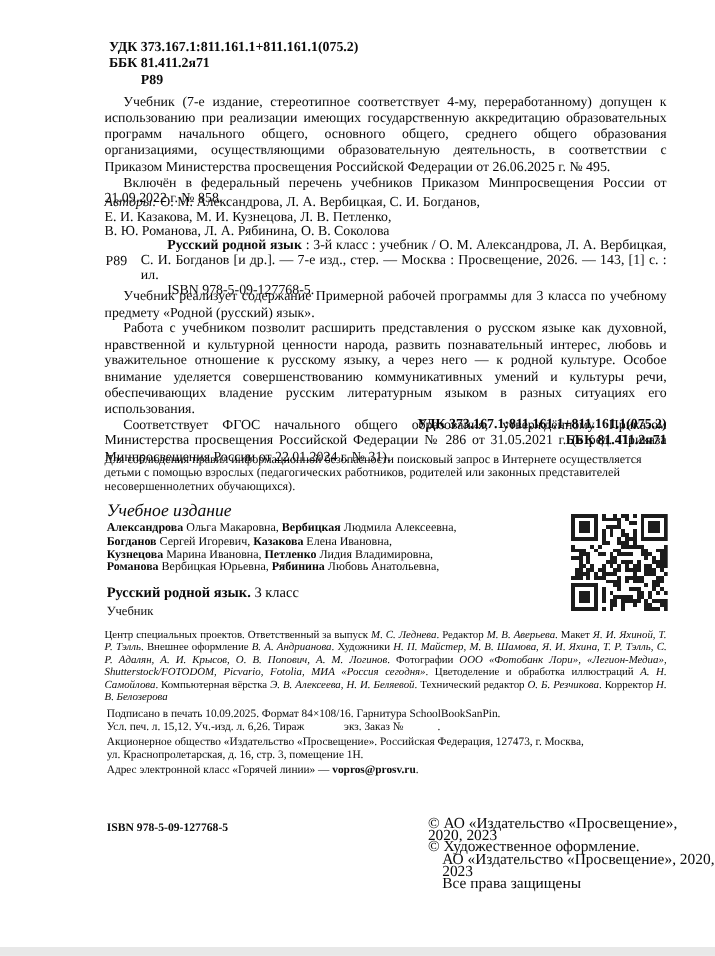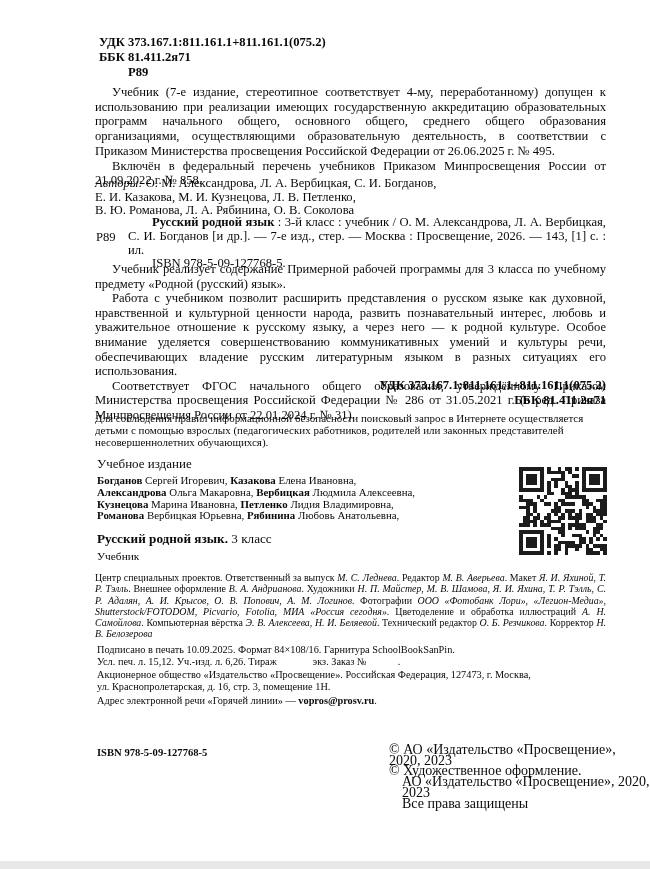--- a/index.html
+++ b/index.html
@@ -28,21 +28,21 @@
   .bib .isbn{padding-left:24px;}
   .bib-sign{position:absolute;left:96px;top:230px;font-size:12.6px;}
 
   .annotation{position:absolute;left:95px;right:44px;top:262px;font-size:12.6px;line-height:14.6px;text-align:justify;}
   .annotation p{margin:0;text-indent:17px;}
 
   .udk-right{position:absolute;right:44px;top:378px;font-weight:bold;font-size:12.6px;line-height:14.5px;text-align:right;}
 
   .safety{position:absolute;left:95px;right:44px;top:413px;font-size:11px;line-height:11.9px;}
 
-  .edition{position:absolute;left:97px;top:456px;font-size:13px;}
+  .edition{position:absolute;left:97px;top:456px;font-style:italic;font-size:16px;}
 
   .names{position:absolute;left:97px;top:475px;font-size:10.9px;line-height:11.8px;}
 
   .title-line{position:absolute;left:97px;top:531px;font-size:13.2px;}
   .subtitle-line{position:absolute;left:97px;top:550px;font-size:11.4px;}
 
   .qr{position:absolute;left:519px;top:466px;width:88px;height:90px;}
   .qr svg{width:100%;height:100%;shape-rendering:crispEdges;}
 
   .credits{position:absolute;left:95px;right:44px;top:572px;font-size:9.9px;line-height:11.3px;text-align:justify;}
@@ -95,22 +95,22 @@
   <div class="udk-right">
     <div>УДК 373.167.1:811.161.1+811.161.1(075.2)</div>
     <div>ББК 81.411.2я71</div>
   </div>
 
   <div class="safety">Для соблюдения правил информационной безопасности поисковый запрос в Интернете осуществляется детьми с помощью взрослых (педагогических работников, родителей или законных представителей несовершеннолетних обучающихся).</div>
 
   <div class="edition">Учебное издание</div>
 
   <div class="names">
+    <div><span class="seg-b">Александрова</span><span> Ольга Макаровна, </span><span class="seg-b">Вербицкая</span><span> Людмила Алексеевна,</span></div>
     <div><span class="seg-b">Богданов</span><span> Сергей Игоревич, </span><span class="seg-b">Казакова</span><span> Елена Ивановна,</span></div>
-    <div><span class="seg-b">Александрова</span><span> Ольга Макаровна, </span><span class="seg-b">Вербицкая</span><span> Людмила Алексеевна,</span></div>
     <div><span class="seg-b">Кузнецова</span><span> Марина Ивановна, </span><span class="seg-b">Петленко</span><span> Лидия Владимировна,</span></div>
     <div><span class="seg-b">Романова</span><span> Вербицкая Юрьевна, </span><span class="seg-b">Рябинина</span><span> Любовь Анатольевна,</span></div>
   </div>
 
   <div class="title-line"><span class="seg-b">Русский родной язык.</span><span> 3 класс</span></div>
   <div class="subtitle-line">Учебник</div>
 
   <div class="qr">
     <svg id="qr-svg" viewBox="0 0 25 25" xmlns="http://www.w3.org/2000/svg">
         <path d="M0 0h1v1h-1zM1 0h1v1h-1zM2 0h1v1h-1zM3 0h1v1h-1zM4 0h1v1h-1zM5 0h1v1h-1zM6 0h1v1h-1zM8 0h1v1h-1zM11 0h1v1h-1zM13 0h1v1h-1zM14 0h1v1h-1zM16 0h1v1h-1zM18 0h1v1h-1zM19 0h1v1h-1zM20 0h1v1h-1zM21 0h1v1h-1zM22 0h1v1h-1zM23 0h1v1h-1zM24 0h1v1h-1zM0 1h1v1h-1zM6 1h1v1h-1zM8 1h1v1h-1zM9 1h1v1h-1zM10 1h1v1h-1zM11 1h1v1h-1zM12 1h1v1h-1zM14 1h1v1h-1zM18 1h1v1h-1zM24 1h1v1h-1zM0 2h1v1h-1zM2 2h1v1h-1zM3 2h1v1h-1zM4 2h1v1h-1zM6 2h1v1h-1zM12 2h1v1h-1zM15 2h1v1h-1zM16 2h1v1h-1zM18 2h1v1h-1zM20 2h1v1h-1zM21 2h1v1h-1zM22 2h1v1h-1zM24 2h1v1h-1zM0 3h1v1h-1zM2 3h1v1h-1zM3 3h1v1h-1zM4 3h1v1h-1zM6 3h1v1h-1zM9 3h1v1h-1zM10 3h1v1h-1zM11 3h1v1h-1zM12 3h1v1h-1zM18 3h1v1h-1zM20 3h1v1h-1zM21 3h1v1h-1zM22 3h1v1h-1zM24 3h1v1h-1zM0 4h1v1h-1zM2 4h1v1h-1zM3 4h1v1h-1zM4 4h1v1h-1zM6 4h1v1h-1zM8 4h1v1h-1zM10 4h1v1h-1zM13 4h1v1h-1zM16 4h1v1h-1zM18 4h1v1h-1zM20 4h1v1h-1zM21 4h1v1h-1zM22 4h1v1h-1zM24 4h1v1h-1zM0 5h1v1h-1zM6 5h1v1h-1zM8 5h1v1h-1zM10 5h1v1h-1zM13 5h1v1h-1zM14 5h1v1h-1zM16 5h1v1h-1zM18 5h1v1h-1zM24 5h1v1h-1zM0 6h1v1h-1zM1 6h1v1h-1zM2 6h1v1h-1zM3 6h1v1h-1zM4 6h1v1h-1zM5 6h1v1h-1zM6 6h1v1h-1zM8 6h1v1h-1zM12 6h1v1h-1zM14 6h1v1h-1zM15 6h1v1h-1zM16 6h1v1h-1zM18 6h1v1h-1zM19 6h1v1h-1zM20 6h1v1h-1zM21 6h1v1h-1zM22 6h1v1h-1zM23 6h1v1h-1zM24 6h1v1h-1zM8 7h1v1h-1zM9 7h1v1h-1zM12 7h1v1h-1zM13 7h1v1h-1zM14 7h1v1h-1zM16 7h1v1h-1zM0 8h1v1h-1zM5 8h1v1h-1zM7 8h1v1h-1zM13 8h1v1h-1zM14 8h1v1h-1zM15 8h1v1h-1zM16 8h1v1h-1zM17 8h1v1h-1zM18 8h1v1h-1zM24 8h1v1h-1zM0 9h1v1h-1zM1 9h1v1h-1zM2 9h1v1h-1zM3 9h1v1h-1zM6 9h1v1h-1zM11 9h1v1h-1zM12 9h1v1h-1zM18 9h1v1h-1zM19 9h1v1h-1zM22 9h1v1h-1zM23 9h1v1h-1zM24 9h1v1h-1zM2 10h1v1h-1zM3 10h1v1h-1zM4 10h1v1h-1zM7 10h1v1h-1zM8 10h1v1h-1zM10 10h1v1h-1zM12 10h1v1h-1zM13 10h1v1h-1zM14 10h1v1h-1zM15 10h1v1h-1zM18 10h1v1h-1zM19 10h1v1h-1zM20 10h1v1h-1zM23 10h1v1h-1zM24 10h1v1h-1zM0 11h1v1h-1zM1 11h1v1h-1zM2 11h1v1h-1zM4 11h1v1h-1zM10 11h1v1h-1zM11 11h1v1h-1zM19 11h1v1h-1zM21 11h1v1h-1zM23 11h1v1h-1zM24 11h1v1h-1zM2 12h1v1h-1zM4 12h1v1h-1zM9 12h1v1h-1zM10 12h1v1h-1zM11 12h1v1h-1zM13 12h1v1h-1zM14 12h1v1h-1zM15 12h1v1h-1zM17 12h1v1h-1zM21 12h1v1h-1zM22 12h1v1h-1zM23 12h1v1h-1zM24 12h1v1h-1zM2 13h1v1h-1zM3 13h1v1h-1zM5 13h1v1h-1zM8 13h1v1h-1zM10 13h1v1h-1zM12 13h1v1h-1zM14 13h1v1h-1zM16 13h1v1h-1zM17 13h1v1h-1zM19 13h1v1h-1zM20 13h1v1h-1zM22 13h1v1h-1zM23 13h1v1h-1zM24 13h1v1h-1zM1 14h1v1h-1zM2 14h1v1h-1zM4 14h1v1h-1zM5 14h1v1h-1zM7 14h1v1h-1zM8 14h1v1h-1zM11 14h1v1h-1zM12 14h1v1h-1zM14 14h1v1h-1zM15 14h1v1h-1zM16 14h1v1h-1zM17 14h1v1h-1zM19 14h1v1h-1zM20 14h1v1h-1zM21 14h1v1h-1zM23 14h1v1h-1zM1 15h1v1h-1zM2 15h1v1h-1zM3 15h1v1h-1zM4 15h1v1h-1zM6 15h1v1h-1zM8 15h1v1h-1zM9 15h1v1h-1zM10 15h1v1h-1zM11 15h1v1h-1zM16 15h1v1h-1zM19 15h1v1h-1zM20 15h1v1h-1zM21 15h1v1h-1zM24 15h1v1h-1zM0 16h1v1h-1zM1 16h1v1h-1zM2 16h1v1h-1zM4 16h1v1h-1zM6 16h1v1h-1zM7 16h1v1h-1zM8 16h1v1h-1zM12 16h1v1h-1zM14 16h1v1h-1zM15 16h1v1h-1zM16 16h1v1h-1zM17 16h1v1h-1zM18 16h1v1h-1zM22 16h1v1h-1zM23 16h1v1h-1zM9 17h1v1h-1zM10 17h1v1h-1zM11 17h1v1h-1zM12 17h1v1h-1zM14 17h1v1h-1zM16 17h1v1h-1zM17 17h1v1h-1zM18 17h1v1h-1zM21 17h1v1h-1zM22 17h1v1h-1zM23 17h1v1h-1zM0 18h1v1h-1zM1 18h1v1h-1zM2 18h1v1h-1zM3 18h1v1h-1zM4 18h1v1h-1zM5 18h1v1h-1zM6 18h1v1h-1zM11 18h1v1h-1zM12 18h1v1h-1zM19 18h1v1h-1zM21 18h1v1h-1zM22 18h1v1h-1zM0 19h1v1h-1zM6 19h1v1h-1zM8 19h1v1h-1zM12 19h1v1h-1zM15 19h1v1h-1zM16 19h1v1h-1zM17 19h1v1h-1zM21 19h1v1h-1zM23 19h1v1h-1zM0 20h1v1h-1zM2 20h1v1h-1zM3 20h1v1h-1zM4 20h1v1h-1zM6 20h1v1h-1zM8 20h1v1h-1zM10 20h1v1h-1zM17 20h1v1h-1zM18 20h1v1h-1zM20 20h1v1h-1zM22 20h1v1h-1zM24 20h1v1h-1zM0 21h1v1h-1zM2 21h1v1h-1zM3 21h1v1h-1zM4 21h1v1h-1zM6 21h1v1h-1zM8 21h1v1h-1zM11 21h1v1h-1zM12 21h1v1h-1zM13 21h1v1h-1zM14 21h1v1h-1zM15 21h1v1h-1zM17 21h1v1h-1zM18 21h1v1h-1zM20 21h1v1h-1zM0 22h1v1h-1zM2 22h1v1h-1zM3 22h1v1h-1zM4 22h1v1h-1zM6 22h1v1h-1zM8 22h1v1h-1zM10 22h1v1h-1zM11 22h1v1h-1zM13 22h1v1h-1zM14 22h1v1h-1zM15 22h1v1h-1zM16 22h1v1h-1zM17 22h1v1h-1zM19 22h1v1h-1zM21 22h1v1h-1zM22 22h1v1h-1zM23 22h1v1h-1zM24 22h1v1h-1zM0 23h1v1h-1zM6 23h1v1h-1zM10 23h1v1h-1zM11 23h1v1h-1zM13 23h1v1h-1zM16 23h1v1h-1zM19 23h1v1h-1zM20 23h1v1h-1zM23 23h1v1h-1zM24 23h1v1h-1zM0 24h1v1h-1zM1 24h1v1h-1zM2 24h1v1h-1zM3 24h1v1h-1zM4 24h1v1h-1zM5 24h1v1h-1zM6 24h1v1h-1zM8 24h1v1h-1zM10 24h1v1h-1zM13 24h1v1h-1zM19 24h1v1h-1zM20 24h1v1h-1zM21 24h1v1h-1zM22 24h1v1h-1zM24 24h1v1h-1z" fill="#1c1c1c"></path>
@@ -122,21 +122,21 @@
   <div class="print-info">
     <div>Подписано в печать 10.09.2025. Формат 84×108/16. Гарнитура SchoolBookSanPin.</div>
     <div>Усл. печ. л. 15,12. Уч.-изд. л. 6,26. Тираж&nbsp;&nbsp;&nbsp;&nbsp;&nbsp;&nbsp;&nbsp;&nbsp;&nbsp;&nbsp;&nbsp;&nbsp;&nbsp; экз. Заказ №&nbsp;&nbsp;&nbsp;&nbsp;&nbsp;&nbsp;&nbsp;&nbsp;&nbsp;&nbsp;&nbsp; .</div>
   </div>
 
   <div class="publisher">
     <div>Акционерное общество «Издательство «Просвещение». Российская Федерация, 127473, г. Москва,</div>
     <div>ул. Краснопролетарская, д. 16, стр. 3, помещение 1Н.</div>
   </div>
 
-  <div class="email-line"><span>Адрес электронной речи «Горячей линии» — </span><span class="seg-b">vopros@prosv.ru</span><span>.</span></div>
+  <div class="email-line"><span>Адрес электронной класс «Горячей линии» — </span><span class="seg-b">vopros@prosv.ru</span><span>.</span></div>
 
   <div class="isbn-bottom">ISBN 978-5-09-127768-5</div>
 
   <div class="copyright">
     <div>© АО «Издательство «Просвещение», 2020, 2023</div>
     <div>© Художественное оформление.</div>
     <div class="indent">АО «Издательство «Просвещение», 2020, 2023</div>
     <div class="indent">Все права защищены</div>
   </div>
 

